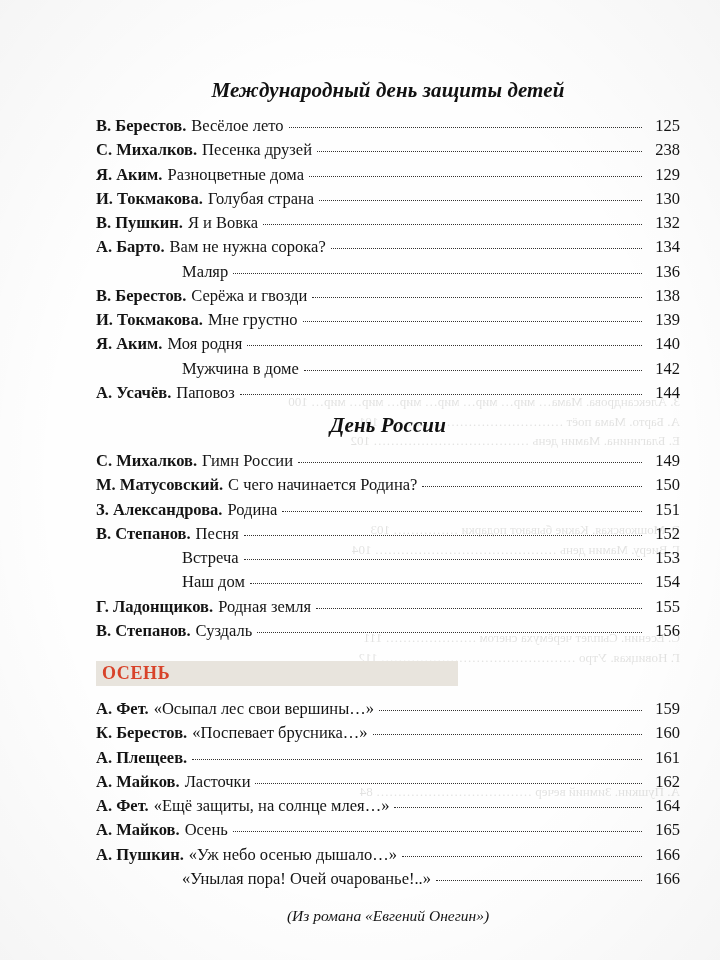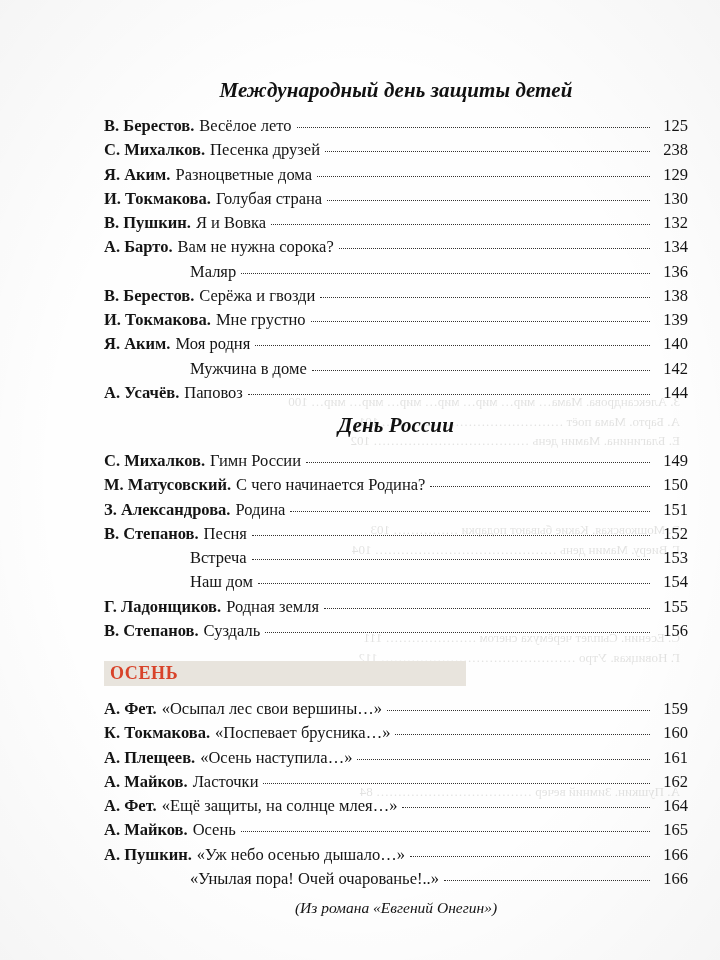--- a/index.html
+++ b/index.html
@@ -17,21 +17,21 @@
   }
   .page {
     position: absolute;
     inset: 0;
     background: #fefefe;
     background-image:
       radial-gradient(ellipse at 50% 50%, rgba(255,255,255,0) 60%, rgba(0,0,0,0.035) 100%);
   }
   .content {
     position: absolute;
-    left: 104px;
+    left: 96px;
     top: 78px;
     width: 584px;
   }
   .section-title {
     text-align: center;
     font-style: italic;
     font-weight: bold;
     font-size: 21px;
     letter-spacing: 0.1px;
     margin: 0 0 11px 0;
@@ -93,21 +93,21 @@
   }
   .page-num {
     font-weight: normal;
     min-width: 34px;
     text-align: right;
   }
   .roman-note {
     text-align: center;
     font-style: italic;
     font-size: 15.5px;
-    margin-top: 8px;
+    margin-top: 16px;
   }
   
   .ghost {
     position: absolute;
     left: 96px;
     width: 584px;
     color: rgba(90, 88, 85, 0.17);
     font-size: 13px;
     line-height: 1.5;
     transform: scaleX(-1);
@@ -271,28 +271,27 @@
       <div class="banner-text">ОСЕНЬ</div>
     </div>
 
     <div class="entry">
       <span class="author">А. Фет.</span>
       <span class="title">«Осыпал лес свои вершины…»</span>
       <span class="dots"></span>
       <span class="page-num">159</span>
     </div>
     <div class="entry">
-      <span class="author">К. Токмакова.</span>
+      <span class="author">К. Берестов.</span>
       <span class="title">«Поспевает брусника…»</span>
       <span class="dots"></span>
       <span class="page-num">160</span>
     </div>
     <div class="entry">
       <span class="author">А. Плещеев.</span>
-      <span class="title">«Осень наступила…»</span>
       <span class="dots"></span>
       <span class="page-num">161</span>
     </div>
     <div class="entry">
       <span class="author">А. Майков.</span>
       <span class="title">Ласточки</span>
       <span class="dots"></span>
       <span class="page-num">162</span>
     </div>
     <div class="entry">

